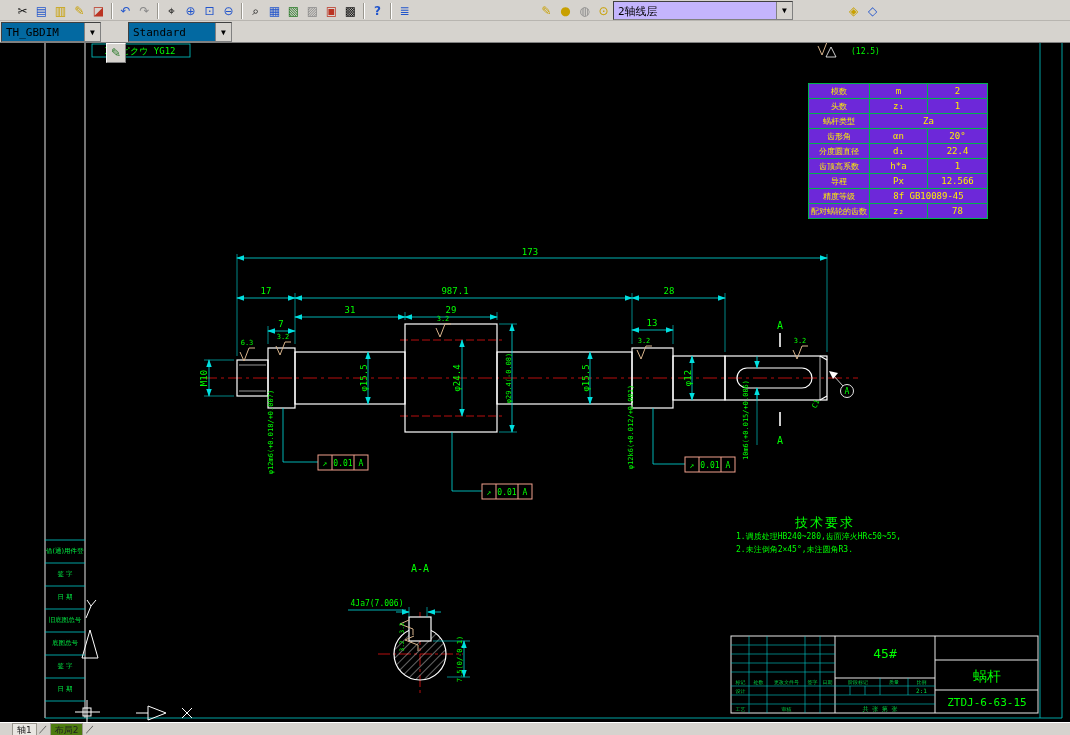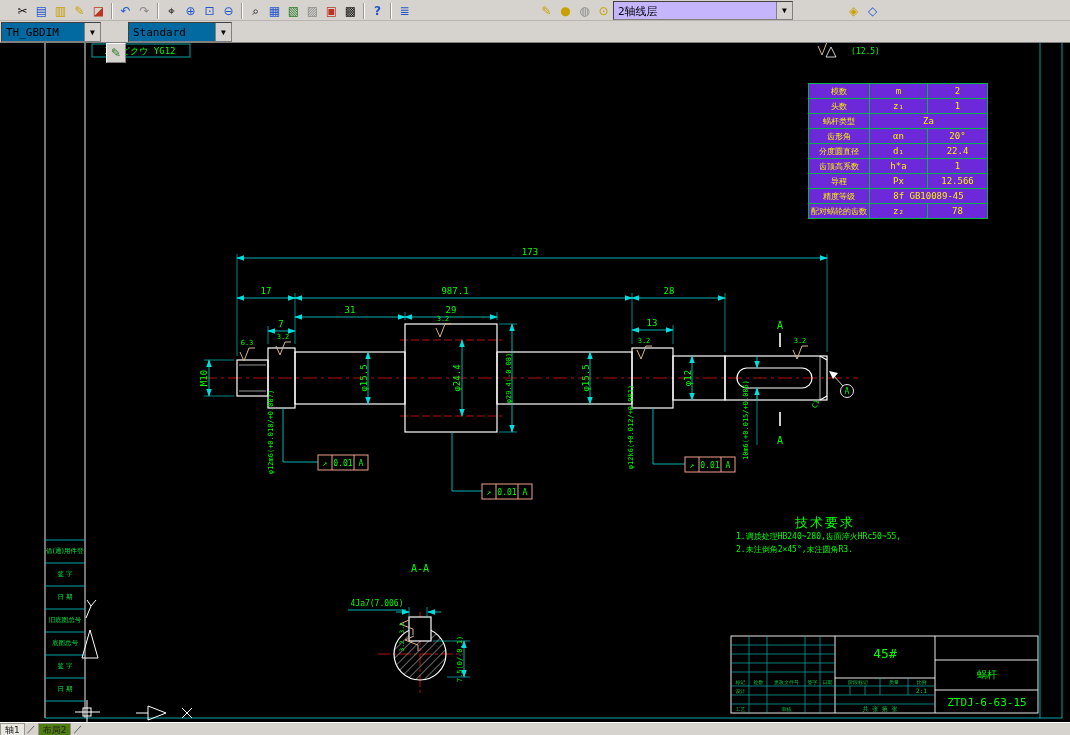--- a/index.html
+++ b/index.html
@@ -25,21 +25,21 @@
   .combo .dd { width:16px; height:100%; background:#d6d3ce; border-left:1px solid #808080;
                font-size:8px; display:flex; align-items:center; justify-content:center; color:#000; }
   .layer-combo { top:1px; left:613px; width:180px; height:19px; background:#c4b5fd;align-items:flex-end; }
   .tbtn { position:absolute; top:22px; width:20px; height:20px; background:#d6d3ce;
           border:1px solid #fff; border-right-color:#808080; border-bottom-color:#808080;
           text-align:center; line-height:18px; font-size:12px; color:#227722; }
 
   
   .statusbar { position:absolute; left:0; right:0; bottom:0; height:13px; background:#d6d3ce;
                border-top:1px solid #fff; z-index:20; display:flex; align-items:center;
-               font-size:9px; color:#222; padding-left:0; gap:2px;
+               font-size:9px; color:#222; padding-left:12px; gap:2px;
                font-family:"DejaVu Sans", sans-serif; }
   .stab { padding:0 4px; background:#e9e7e2; border:1px solid #9a978f; border-bottom:none; height:12px; line-height:12px; }
   .stab.inactive { background:#4d7c0f; }
 
   
   .ovl { position:absolute; z-index:10; }
   .param-table { left:808px; top:37px; border-collapse:collapse; background:#6d28d9;margin-top:46px; }
   .param-table td { border:1px solid #00b44c; color:#ffef00; height:15px;
                     font-family:"DejaVu Sans Mono", monospace; font-size:9px; text-align:center; }
   .param-table .pt-label { width:61px; font-size:8px; }
@@ -47,21 +47,21 @@
   .param-table td:last-child { width:60px; }
   .param-table .pt-span { width:118px; }
 
   .lb-wrap { left:46px; top:0; width:38px; height:735px; }
   .lb-cell { position:absolute; left:0; width:38px; height:23px; color:#00ee44;
              font-size:6.5px; text-align:center; line-height:23px; overflow:hidden; white-space:nowrap; }
 
   .grtxt { position:absolute; color:#00ff00; font-family:"DejaVu Sans Mono", monospace; white-space:nowrap; }
 
   .tb-material { left:836px; top:646px; width:98px; text-align:center; font-size:13px; }
-  .tb-part { left:936px; top:668px; width:102px; text-align:center; font-size:10px; }
+  .tb-part { left:936px; top:668px; width:102px; text-align:center; font-size:14px; }
   .tb-code { left:936px; top:696px; width:102px; text-align:center; font-size:11px; }
   .tb-tiny { font-size:5px; color:#00cc44; }
   .tb-small { font-size:6px; color:#00dd44; }
 
   .tech-title { left:795px; top:514px; font-size:13px; letter-spacing:2px; }
   .tech-line { font-size:8px; }
 </style>
 </head>
 <body>
 <div class="app">

